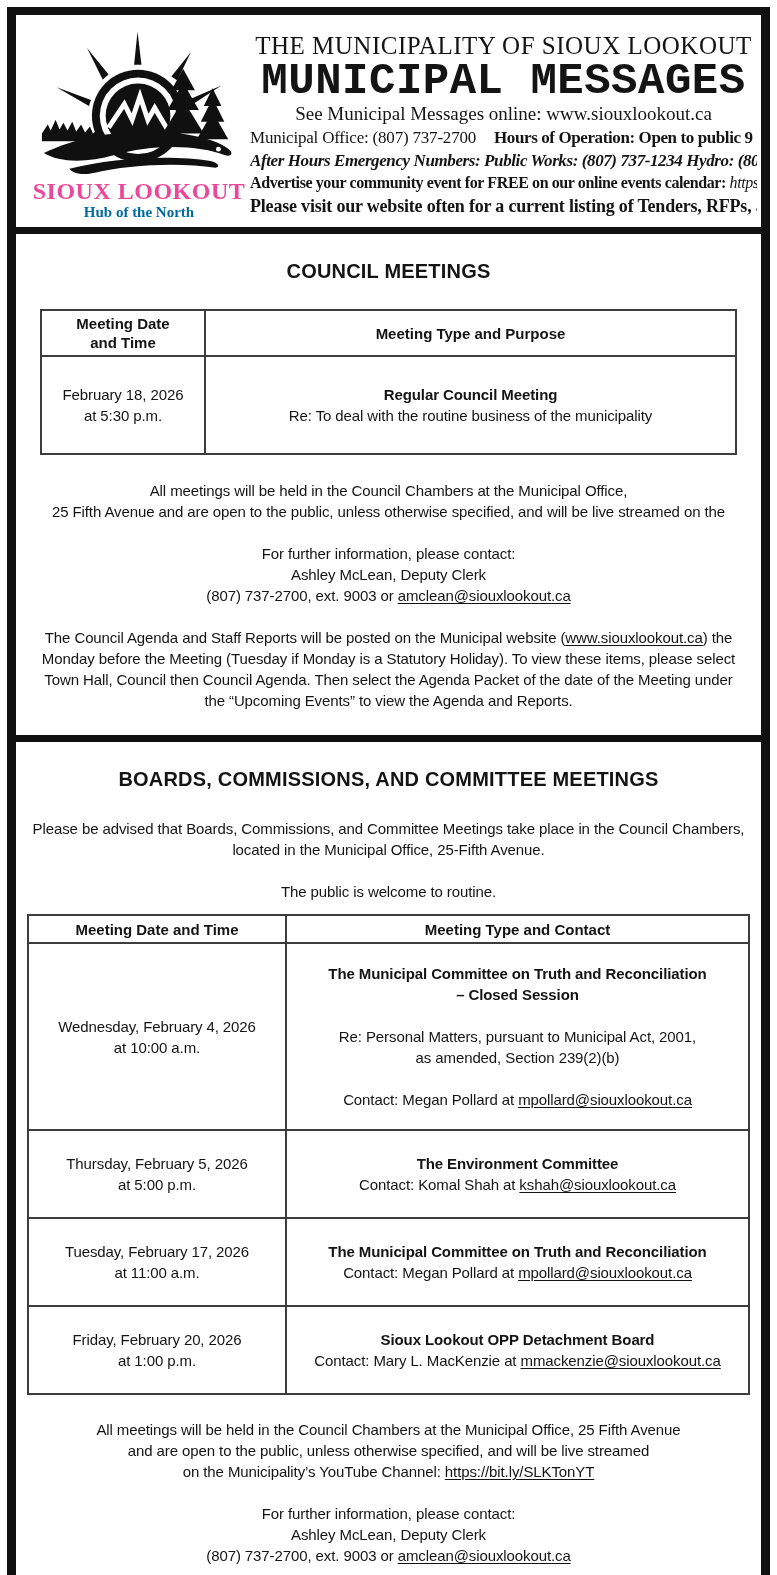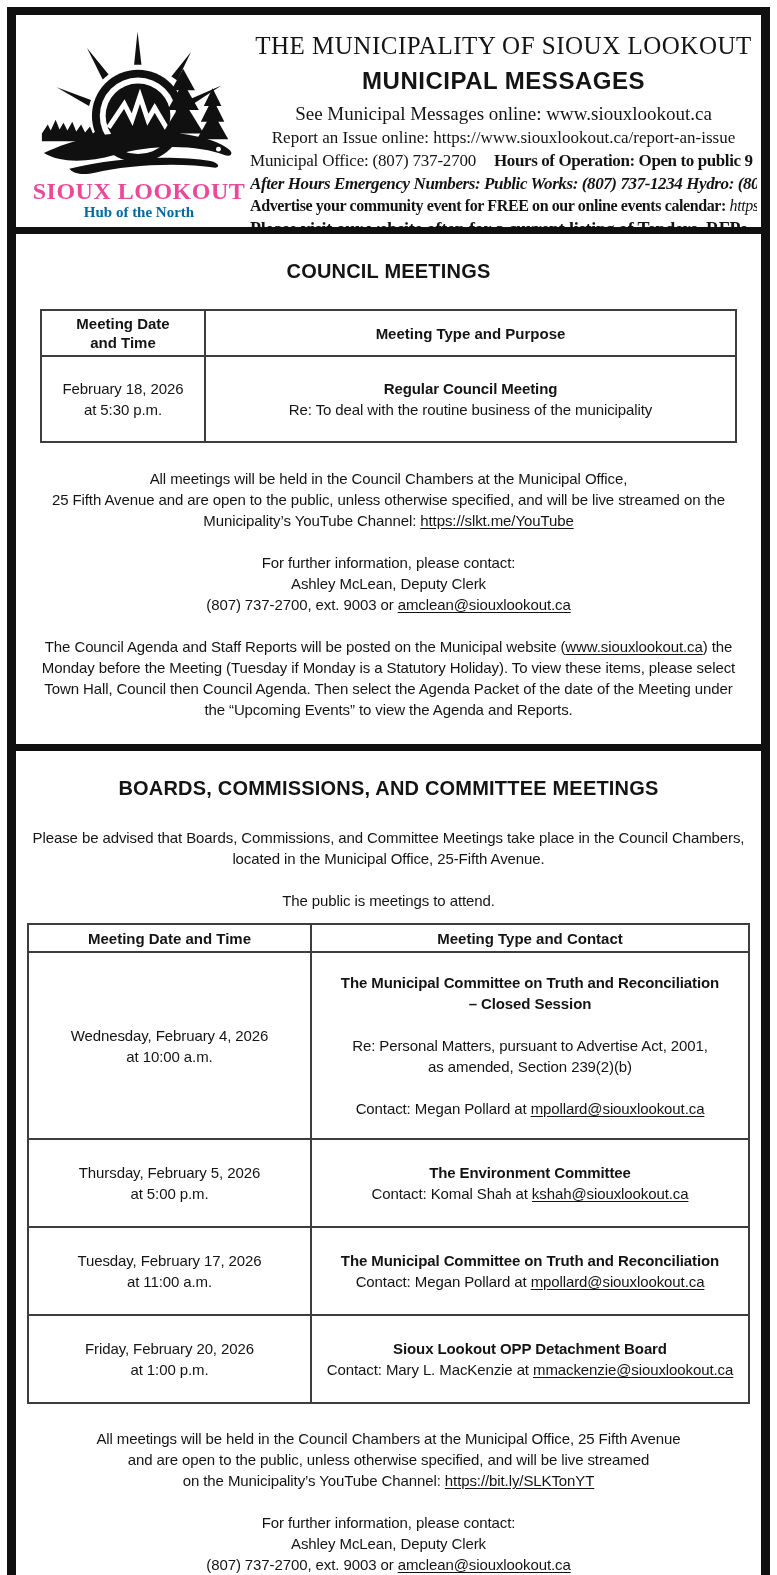--- a/index.html
+++ b/index.html
@@ -14,21 +14,21 @@
 
   
   .header-sheet { display: flex; align-items: flex-start; padding: 14px 4px 10px 12px; height: 212px; overflow: hidden; }
   .logo-col { width: 222px; flex: 0 0 222px; text-align: center; padding-top: 2px; }
   .logo-art { display: block; margin: 0 auto; }
   .logo-word { font-family: "Liberation Serif", serif; font-weight: bold; font-size: 24px; letter-spacing: 0.5px; line-height: 24px; color: #ec4899; white-space: nowrap; }
   .logo-tag  { font-family: "Liberation Serif", serif; font-weight: bold; font-size: 15px; line-height: 18px; color: #0369a1; }
   .header-text { flex: 1; text-align: center; padding-top: 2px; overflow: hidden; }
   .h-line { white-space: nowrap; }
   .h-org   { font-family: "Liberation Serif", serif; font-size: 25px; line-height: 30px; letter-spacing: 0.5px; }
-  .h-title { font-family: Liberation Sans, sans-serif; font-weight: bold; font-size: 24px; line-height: 40px; letter-spacing: 0.5px; }
+  .h-title { font-family: Liberation Mono, monospace; font-weight: bold; font-size: 44px; line-height: 40px; letter-spacing: 0.5px; }
   .h-see    { font-family: Liberation Serif, serif; font-size: 19px; line-height: 25px; }
   .h-report { font-family: "Liberation Serif", serif; font-size: 17px; line-height: 23px; }
   .h-office { font-family: "Liberation Serif", serif; font-size: 17px; line-height: 23px; }
   .h-office .part-a { letter-spacing: -0.2px; }
   .h-office .gap { display: inline-block; width: 18px; }
   .h-office .part-b { font-weight: bold; letter-spacing: -0.4px; }
   .h-emerg { font-family: "Liberation Serif", serif; font-weight: bold; font-style: italic; font-size: 17px; line-height: 23px; letter-spacing: -0.4px; }
   .h-adv   { font-family: "Liberation Serif", serif; font-weight: bold; font-size: 16px; line-height: 22px; letter-spacing: -0.4px; }
   .h-adv .url { font-style: italic; font-weight: normal; }
   .h-tenders { font-family: "Liberation Serif", serif; font-weight: bold; font-size: 18px; line-height: 24px; letter-spacing: -0.2px; }
@@ -45,24 +45,24 @@
   .vgap { height: 21px; }
 
   table { border-collapse: collapse; }
   .mtg-table { margin: 26px auto 0; }
   .mtg-table th, .mtg-table td { border: 2px solid #3d3d3d; text-align: center; vertical-align: middle; padding: 3px 8px; }
   .mtg-table th { font-weight: bold; font-size: 15px; line-height: 19px; }
 
   .council-table { width: 697px; border-radius: 17px; }
   .council-table .c1 { width: 164px; }
   .council-table thead tr { height: 46px; }
-  .council-table tbody tr { height: 86px; }
+  .council-table tbody tr { height: 98px; }
 
   .boards-table { width: 723px; margin-top: 12px; }
-  .boards-table .c1 { width: 283px; }
+  .boards-table .c1 { width: 258px; }
   .boards-table thead tr { height: 28px; }
   .boards-table tbody tr.r1 { height: 187px; }
   .boards-table tbody tr.r2, .boards-table tbody tr.r3, .boards-table tbody tr.r4 { height: 88px; }
 </style>
 </head>
 <body>
 
 <div class="frame">
 
   <section class="sheet header-sheet">
@@ -93,21 +93,20 @@
         <circle cx="186" cy="120" r="2.5" fill="#ffffff"></circle>
       </svg>
       <div class="logo-word">SIOUX LOOKOUT</div>
       <div class="logo-tag">Hub of the North</div>
     </div>
 
     <div class="header-text">
       <div class="h-line h-org">THE MUNICIPALITY OF SIOUX LOOKOUT</div>
       <div class="h-line h-title">MUNICIPAL MESSAGES</div>
       <div class="h-line h-see">See Municipal Messages online: www.siouxlookout.ca</div>
-      <div class="h-line h-report">Report an Issue online: https://www.siouxlookout.ca/report-an-issue</div>
       <div class="h-line h-office">
         <span class="part-a">Municipal Office: (807) 737-2700</span><span class="gap"></span><span class="part-b">Hours of Operation: Open to public 9 a.m. to 4 p.m.</span>
       </div>
       <div class="h-line h-emerg">After Hours Emergency Numbers: Public Works: (807) 737-1234 Hydro: (807) 737-3806</div>
       <div class="h-line h-adv">
         <span>Advertise your community event for FREE on our online events calendar: </span><span class="url">https://slkt.me/calendar</span>
       </div>
       <div class="h-line h-tenders">Please visit our website often for a current listing of Tenders, RFPs, and EOIs:</div>
 
     </div>
@@ -136,21 +135,20 @@
             <div class="bl bold">Regular Council Meeting</div>
             <div class="bl">Re: To deal with the routine business of the municipality</div>
           </td>
         </tr>
       </tbody>
     </table>
 
     <div class="para center" style="margin-top:25px">
       <div class="bl">All meetings will be held in the Council Chambers at the Municipal Office,</div>
       <div class="bl">25 Fifth Avenue and are open to the public, unless otherwise specified, and will be live streamed on the</div>
-      <div class="bl"><span>Municipality’s YouTube Channel: </span><span class="lnk">https://slkt.me/YouTube</span></div>
     </div>
 
     <div class="para center">
       <div class="bl">For further information, please contact:</div>
       <div class="bl">Ashley McLean, Deputy Clerk</div>
       <div class="bl"><span>(807) 737-2700, ext. 9003 or </span><span class="lnk">amclean@siouxlookout.ca</span></div>
     </div>
 
     <div class="para center">
       <div class="bl"><span>The Council Agenda and Staff Reports will be posted on the Municipal website (</span><span class="lnk">www.siouxlookout.ca</span><span>) the</span></div>
@@ -162,41 +160,41 @@
 
   <section class="sheet boards-sheet">
     <h2 class="section-heading">BOARDS, COMMISSIONS, AND COMMITTEE MEETINGS</h2>
 
     <div class="para center" style="margin-top:27px">
       <div class="bl">Please be advised that Boards, Commissions, and Committee Meetings take place in the Council Chambers,</div>
       <div class="bl">located in the Municipal Office, 25-Fifth Avenue.</div>
     </div>
 
     <div class="para center">
-      <div class="bl">The public is meetings to attend.</div>
+      <div class="bl">The public is welcome to routine.</div>
     </div>
 
     <table class="mtg-table boards-table">
       <thead>
         <tr>
           <th class="c1">Meeting Date and Time</th>
           <th>Meeting Type and Contact</th>
         </tr>
       </thead>
       <tbody>
         <tr class="r1">
           <td class="c1">
             <div class="bl">Wednesday, February 4, 2026</div>
             <div class="bl">at 10:00 a.m.</div>
           </td>
           <td>
             <div class="bl bold">The Municipal Committee on Truth and Reconciliation</div>
             <div class="bl bold">– Closed Session</div>
             <div class="vgap"></div>
-            <div class="bl">Re: Personal Matters, pursuant to Advertise Act, 2001,</div>
+            <div class="bl">Re: Personal Matters, pursuant to Municipal Act, 2001,</div>
             <div class="bl">as amended, Section 239(2)(b)</div>
             <div class="vgap"></div>
             <div class="bl"><span>Contact: Megan Pollard at </span><span class="lnk">mpollard@siouxlookout.ca</span></div>
           </td>
         </tr>
         <tr class="r2">
           <td class="c1">
             <div class="bl">Thursday, February 5, 2026</div>
             <div class="bl">at 5:00 p.m.</div>
           </td>

